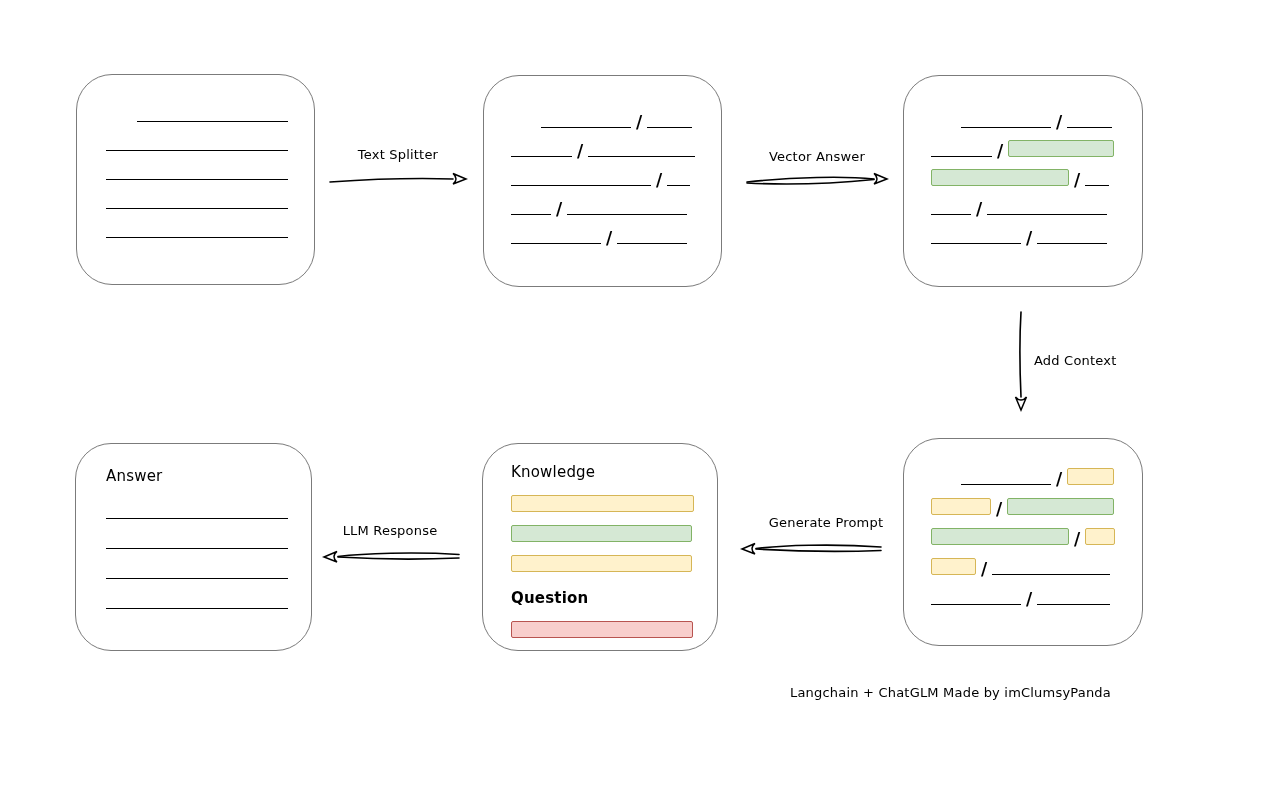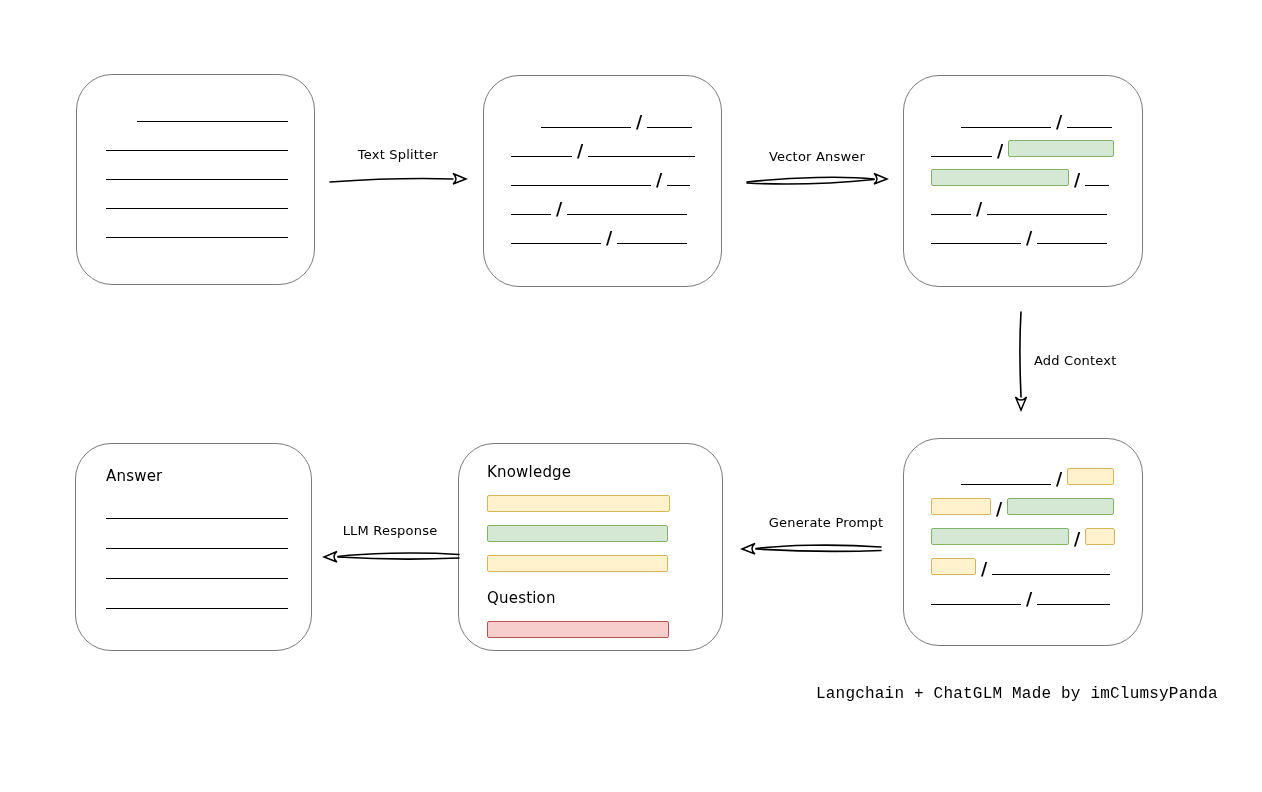--- a/index.html
+++ b/index.html
@@ -14,21 +14,21 @@
   
   .box {
     position:absolute; background:#fff;
     border:1.4px solid var(--box-border,#7b7b7b);
     border-radius:36px;
   }
   #box-document { left:76px;  top:74px;  width:239px; height:211px; }
   #box-split    { left:483px; top:75px;  width:239px; height:212px; }
   #box-search   { left:903px; top:75px;  width:240px; height:212px; }
   #box-context  { left:903px; top:438px; width:240px; height:208px; }
-  #box-prompt   { left:458px; top:443px; width:265px; height:208px; }
+  #box-prompt   { left:482px; top:443px; width:236px; height:208px; }
   #box-answer   { left:75px;  top:443px; width:237px; height:208px; }
 
   
   .rows { display:block; }
   .row  { display:flex; align-items:flex-end; height:29px; }
   #box-document .rows { padding:18px 0 0 29px; }
   #box-split    .rows { padding:23px 0 0 27px; }
   #box-search   .rows { padding:23px 0 0 27px; }
   #box-context  .rows { padding:16px 0 0 27px; }
   #box-context  .row  { height:30px; }
@@ -46,21 +46,21 @@
   .chip-green  { background:var(--chip-green-fill,#d5e8d4);  border-color:var(--chip-green-border,#82b366); }
   .chip-yellow { background:var(--chip-yellow-fill,#fff2cc); border-color:var(--chip-yellow-border,#d6b656); }
   .chip-red    { background:var(--chip-red-fill,#f8cecc);    border-color:var(--chip-red-border,#b85450); }
   .slash {
     font-size:17px; font-weight:bold; line-height:15px;
     margin:0 5px; transform:translateY(2px);
   }
 
   .box-label { font-size:15px; letter-spacing:0.2px; }
   #box-prompt .box-label.knowledge { margin:18px 0 0 28px; line-height:20px; }
-  #box-prompt .box-label.question  { margin:16px 0 4px 28px; line-height:20px; }
+  #box-prompt .box-label.question  { margin:16px 0 4px 28px; line-height:20px;font-weight:bold; }
   #box-answer .box-label           { margin:22px 0 0 30px; line-height:20px; }
 
   .arrow-label {
     position:absolute; font-size:13px; white-space:nowrap;
     text-align:center; letter-spacing:0.2px;
   }
   #lbl-text-splitter   { left:328px; top:147px; width:140px; }
   #lbl-vector-search   { left:744px; top:149px; width:146px; }
   #lbl-add-context     { left:1034px; top:353px; text-align:right; }
   #lbl-generate-prompt { left:752px; top:515px; width:148px; }
@@ -69,22 +69,22 @@
   svg.arrow { position:absolute; overflow:visible; }
   #arr-text-splitter   { left:328px; top:169px; }
   #arr-vector-search   { left:744px; top:169px; }
   #arr-add-context     { left:1008px; top:310px; }
   #arr-generate-prompt { left:736px; top:538px; }
   #arr-llm-response    { left:318px; top:546px; }
   svg.arrow path { stroke:var(--ink,#000); stroke-width:1.6; fill:none; stroke-linecap:round; }
   svg.arrow path.head { fill:#ffffff; stroke-width:1.5; }
 
   .caption {
-    position:absolute; left:816px; top:685px;
-    font-size:16px; letter-spacing:0.2px; white-space:nowrap;font-family:Liberation Mono, monospace;
+    position:absolute; left:790px; top:685px;
+    font-size:13px; letter-spacing:0.2px; white-space:nowrap;
   }
 </style>
 </head>
 <body>
 
 <div class="canvas">
 
   <div class="box" id="box-document">
     <div class="rows">
         <div class="row" style="margin-left: 31px;">

